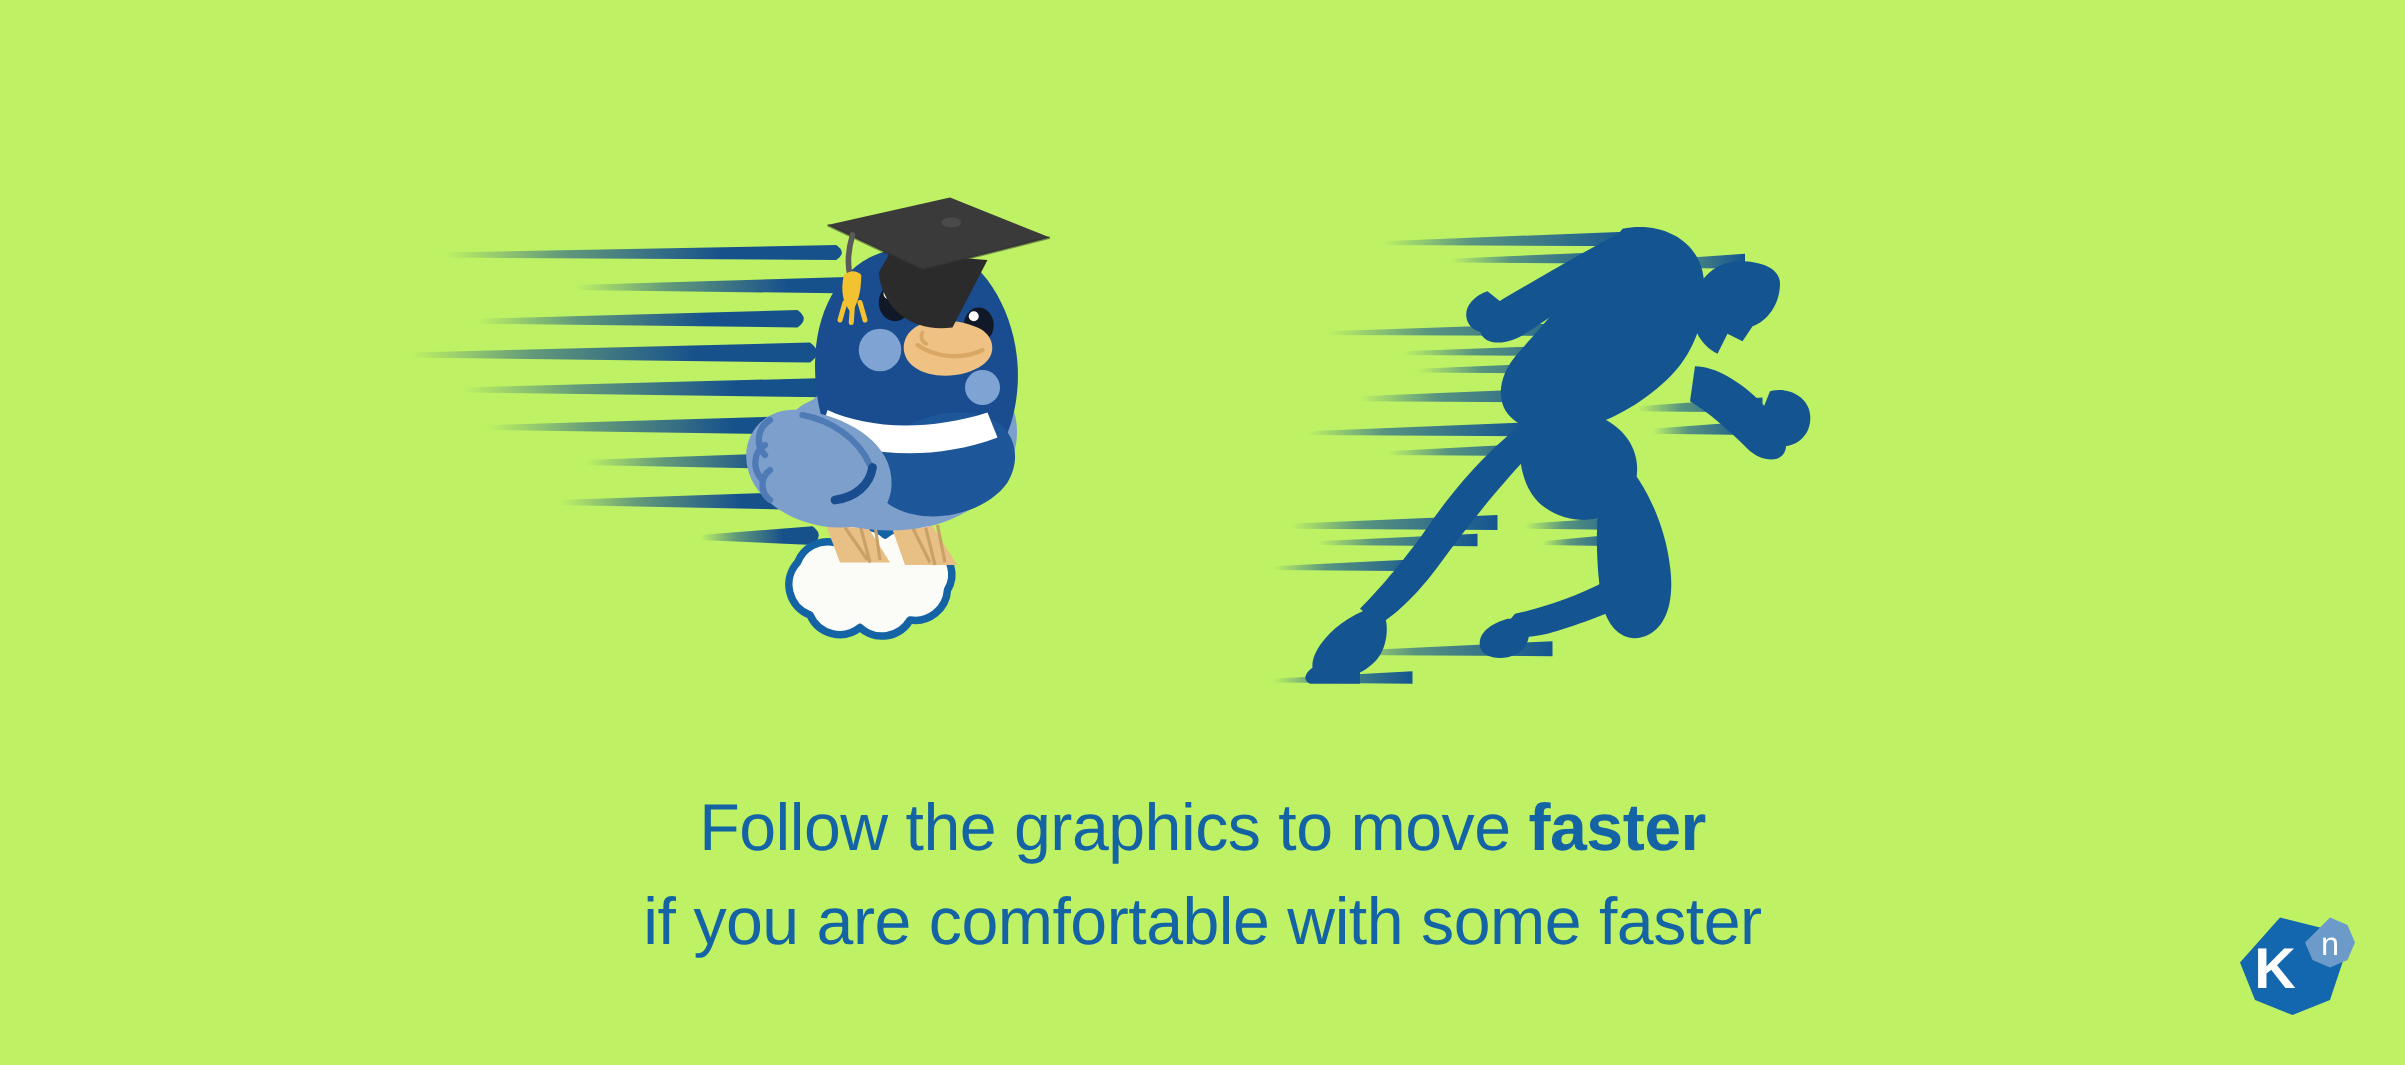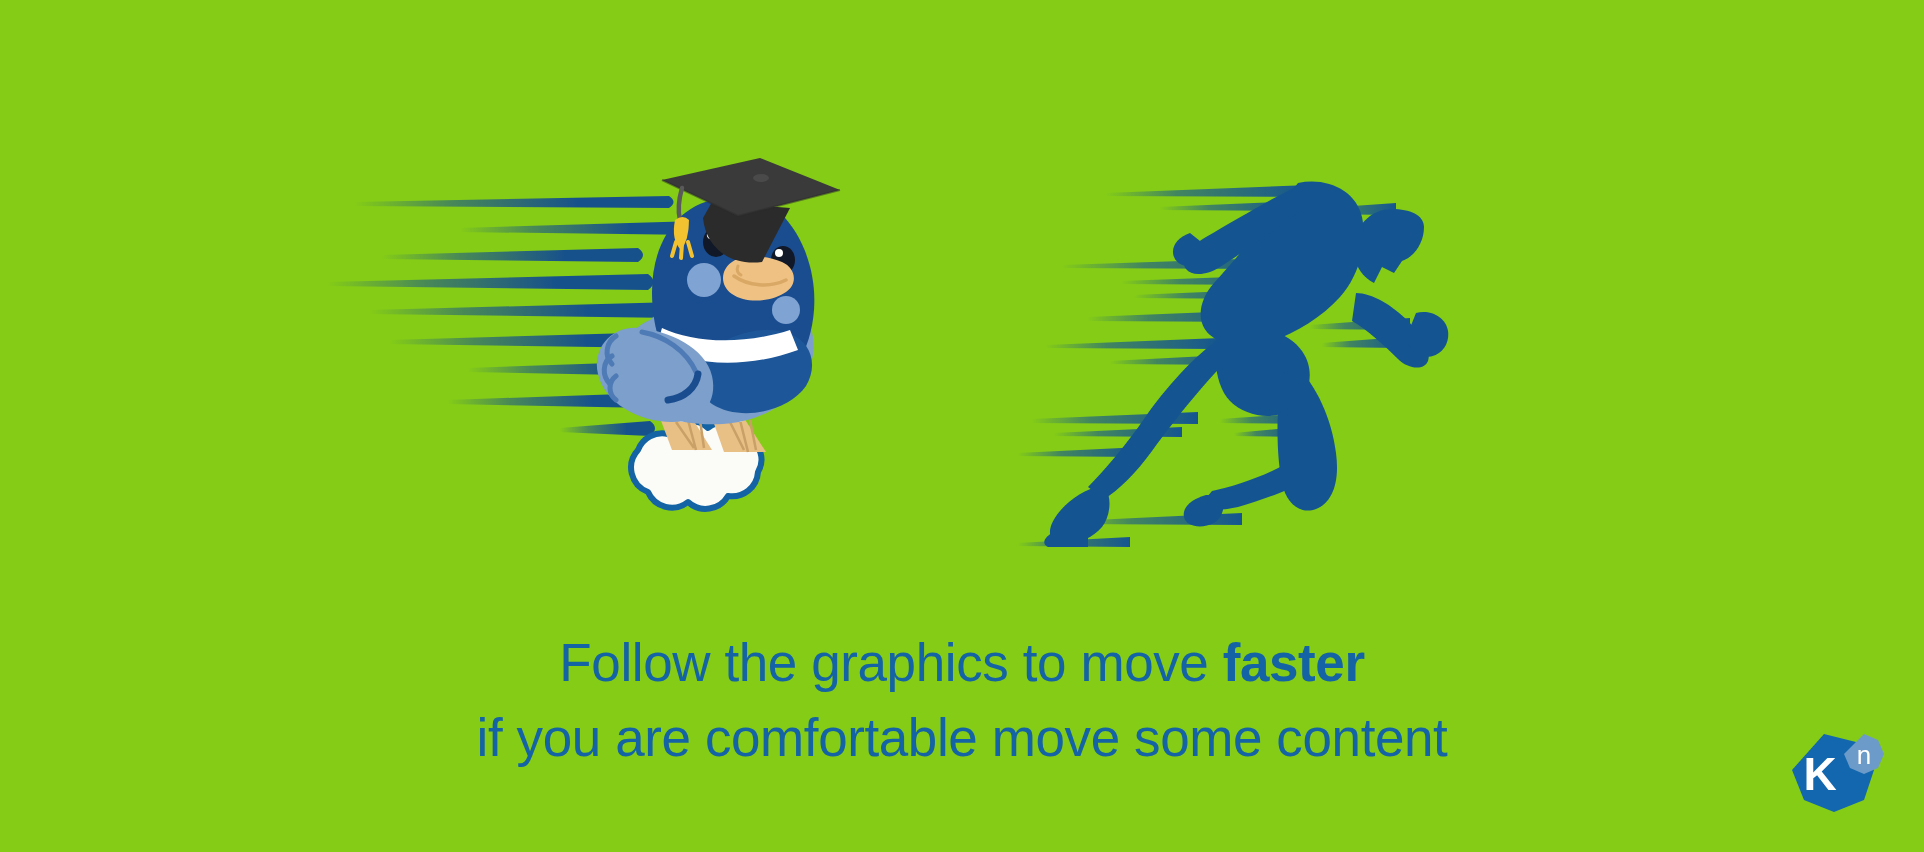--- a/index.html
+++ b/index.html
@@ -11,21 +11,21 @@
   body {
     width: 1924px;
     height: 852px;
     overflow: hidden;
     font-family: "Liberation Sans", sans-serif;
   }
   .slide {
     position: relative;
     width: 1924px;
     height: 852px;
-    background: #84cc16;
+    background: #bef264;
   }
 
   
   .graphics-band {
     position: absolute;
     left: 0;
     top: 0;
     width: 1924px;
     height: 580px;
   }
@@ -313,21 +313,21 @@
                    C 214 352 216 338 210 330 Z"></path>
 
           <path d="M 234 198 L 292 212 L 276 248 L 222 238 Z"></path>
         </g>
       </svg>
     </div>
   </div>
 
   <div class="caption">
     <span class="line"><span>Follow the graphics to move </span><span class="em">faster</span></span>
-    <span class="line">if you are comfortable move some content</span>
+    <span class="line">if you are comfortable with some faster</span>
   </div>
 
   <div class="logo">
     <svg viewBox="0 0 104 96" width="104" height="96" xmlns="http://www.w3.org/2000/svg">
 
       <polygon points="40,6 72,14 90,42 80,72 50,84 20,72 8,42" fill="#1267AE"></polygon>
 
       <polygon points="80,6 94,12 100,26 94,40 80,46 66,40 60,26" fill="#6C9BC9"></polygon>
 
       <text x="36" y="62" fill="#FFFFFF" font-family="'Liberation Sans', sans-serif" font-size="46" font-weight="700" text-anchor="middle">K</text>

